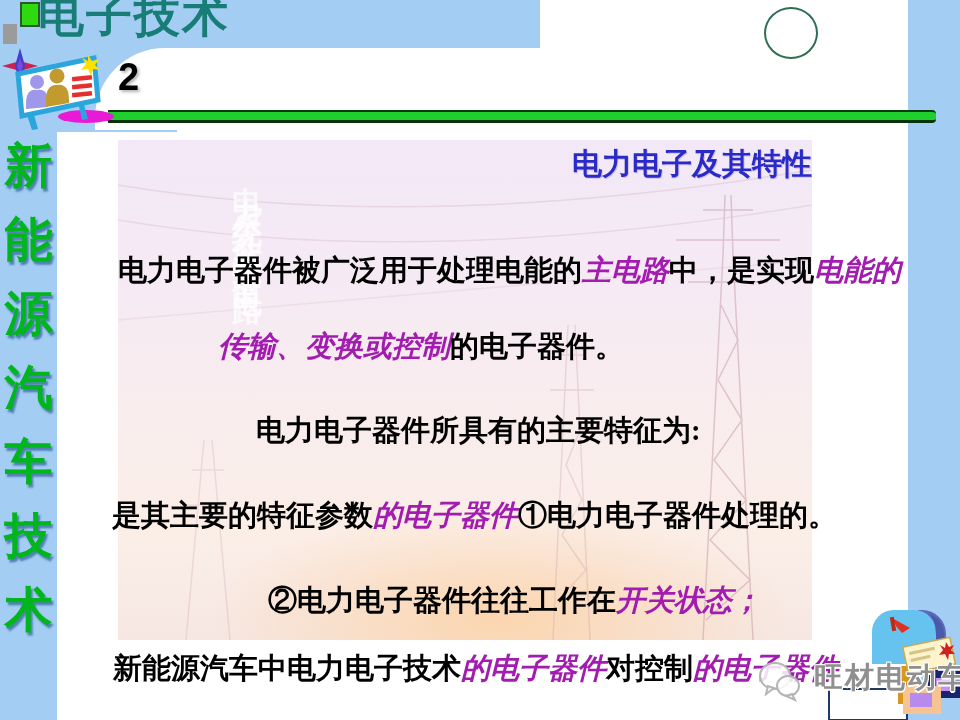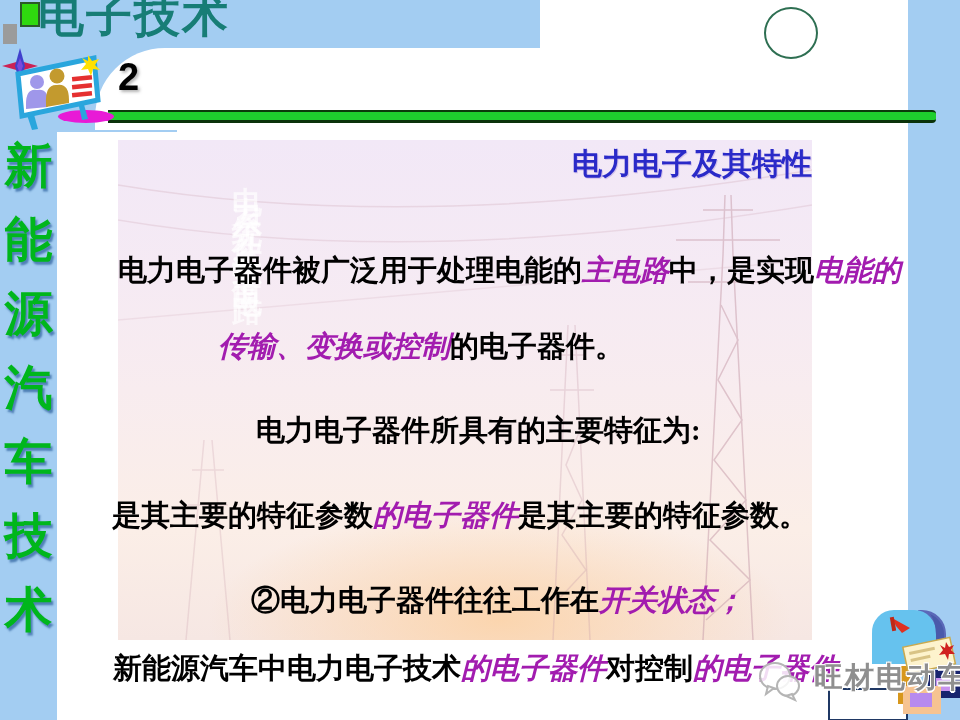--- a/index.html
+++ b/index.html
@@ -114,22 +114,22 @@
     <path d="M68,500 L86,300 M112,500 L94,300 M74,330 H106 M70,365 H110" stroke="rgba(197,154,168,.5)"></path>
   </svg>
   <div class="abs" id="ghost-text">电力系统元件参数等值电路</div>
   <div class="abs" id="slide-title">电力电子及其特性</div>
 </div>
 
 <div id="body-lines">
     <div class="body-line" style="left: 118px; top: 253px;"><span class="navy">电力电子器件被广泛用于处理电能的</span><span class="red">主电路</span><span class="navy">中，是实现</span><span class="red">电能的</span></div>
     <div class="body-line" style="left: 218px; top: 329px;"><span class="red">传输、变换或控制</span><span class="navy">的电子器件。</span></div>
     <div class="body-line" style="left: 256px; top: 413px;"><span class="navy">电力电子器件所具有的主要特征为:</span></div>
-    <div class="body-line" style="left: 112px; top: 498px;"><span class="navy">是其主要的特征参数</span><span class="red">的电子器件</span><span class="navy">是其主要的特征参数。</span></div>
-    <div class="body-line" style="left: 251px; top: 583px; text-align: center;"><span class="navy">②电力电子器件往往工作在</span><span class="red">开关状态；</span></div>
+    <div class="body-line" style="left: 112px; top: 498px;"><span class="navy">是其主要的特征参数</span><span class="red">的电子器件</span><span class="navy">①电力电子器件处理的。</span></div>
+    <div class="body-line" style="left: 268px; top: 583px; text-align: center;"><span class="navy">②电力电子器件往往工作在</span><span class="red">开关状态；</span></div>
     <div class="body-line" style="left: 113px; top: 651px;"><span class="navy">新能源汽车中电力电子技术</span><span class="red">的电子器件</span><span class="navy">对控制</span><span class="red">的电子器件</span></div>
   </div>
 
 <div class="abs" id="white-outline-rect"></div>
 
 <svg class="abs" id="mailbox" viewBox="0 0 102 122">
   <rect x="40" y="68" width="13" height="38" fill="#d7971c"></rect>
   <path d="M60,12 h4 a24,24 0 0 1 24,24 v30 h-24 z" fill="#5b68b8"></path>
   <path d="M14,36 a22,22 0 0 1 22,-24 h20 a22,22 0 0 1 22,24 v30 H14 Z" fill="#66c2ee"></path>
   <path d="M64,66 a14,26 0 0 0 14,-30 a14,26 0 0 0 -6,-20 a22,22 0 0 1 14,20 v30 Z" fill="#4a5aaa"></path>

